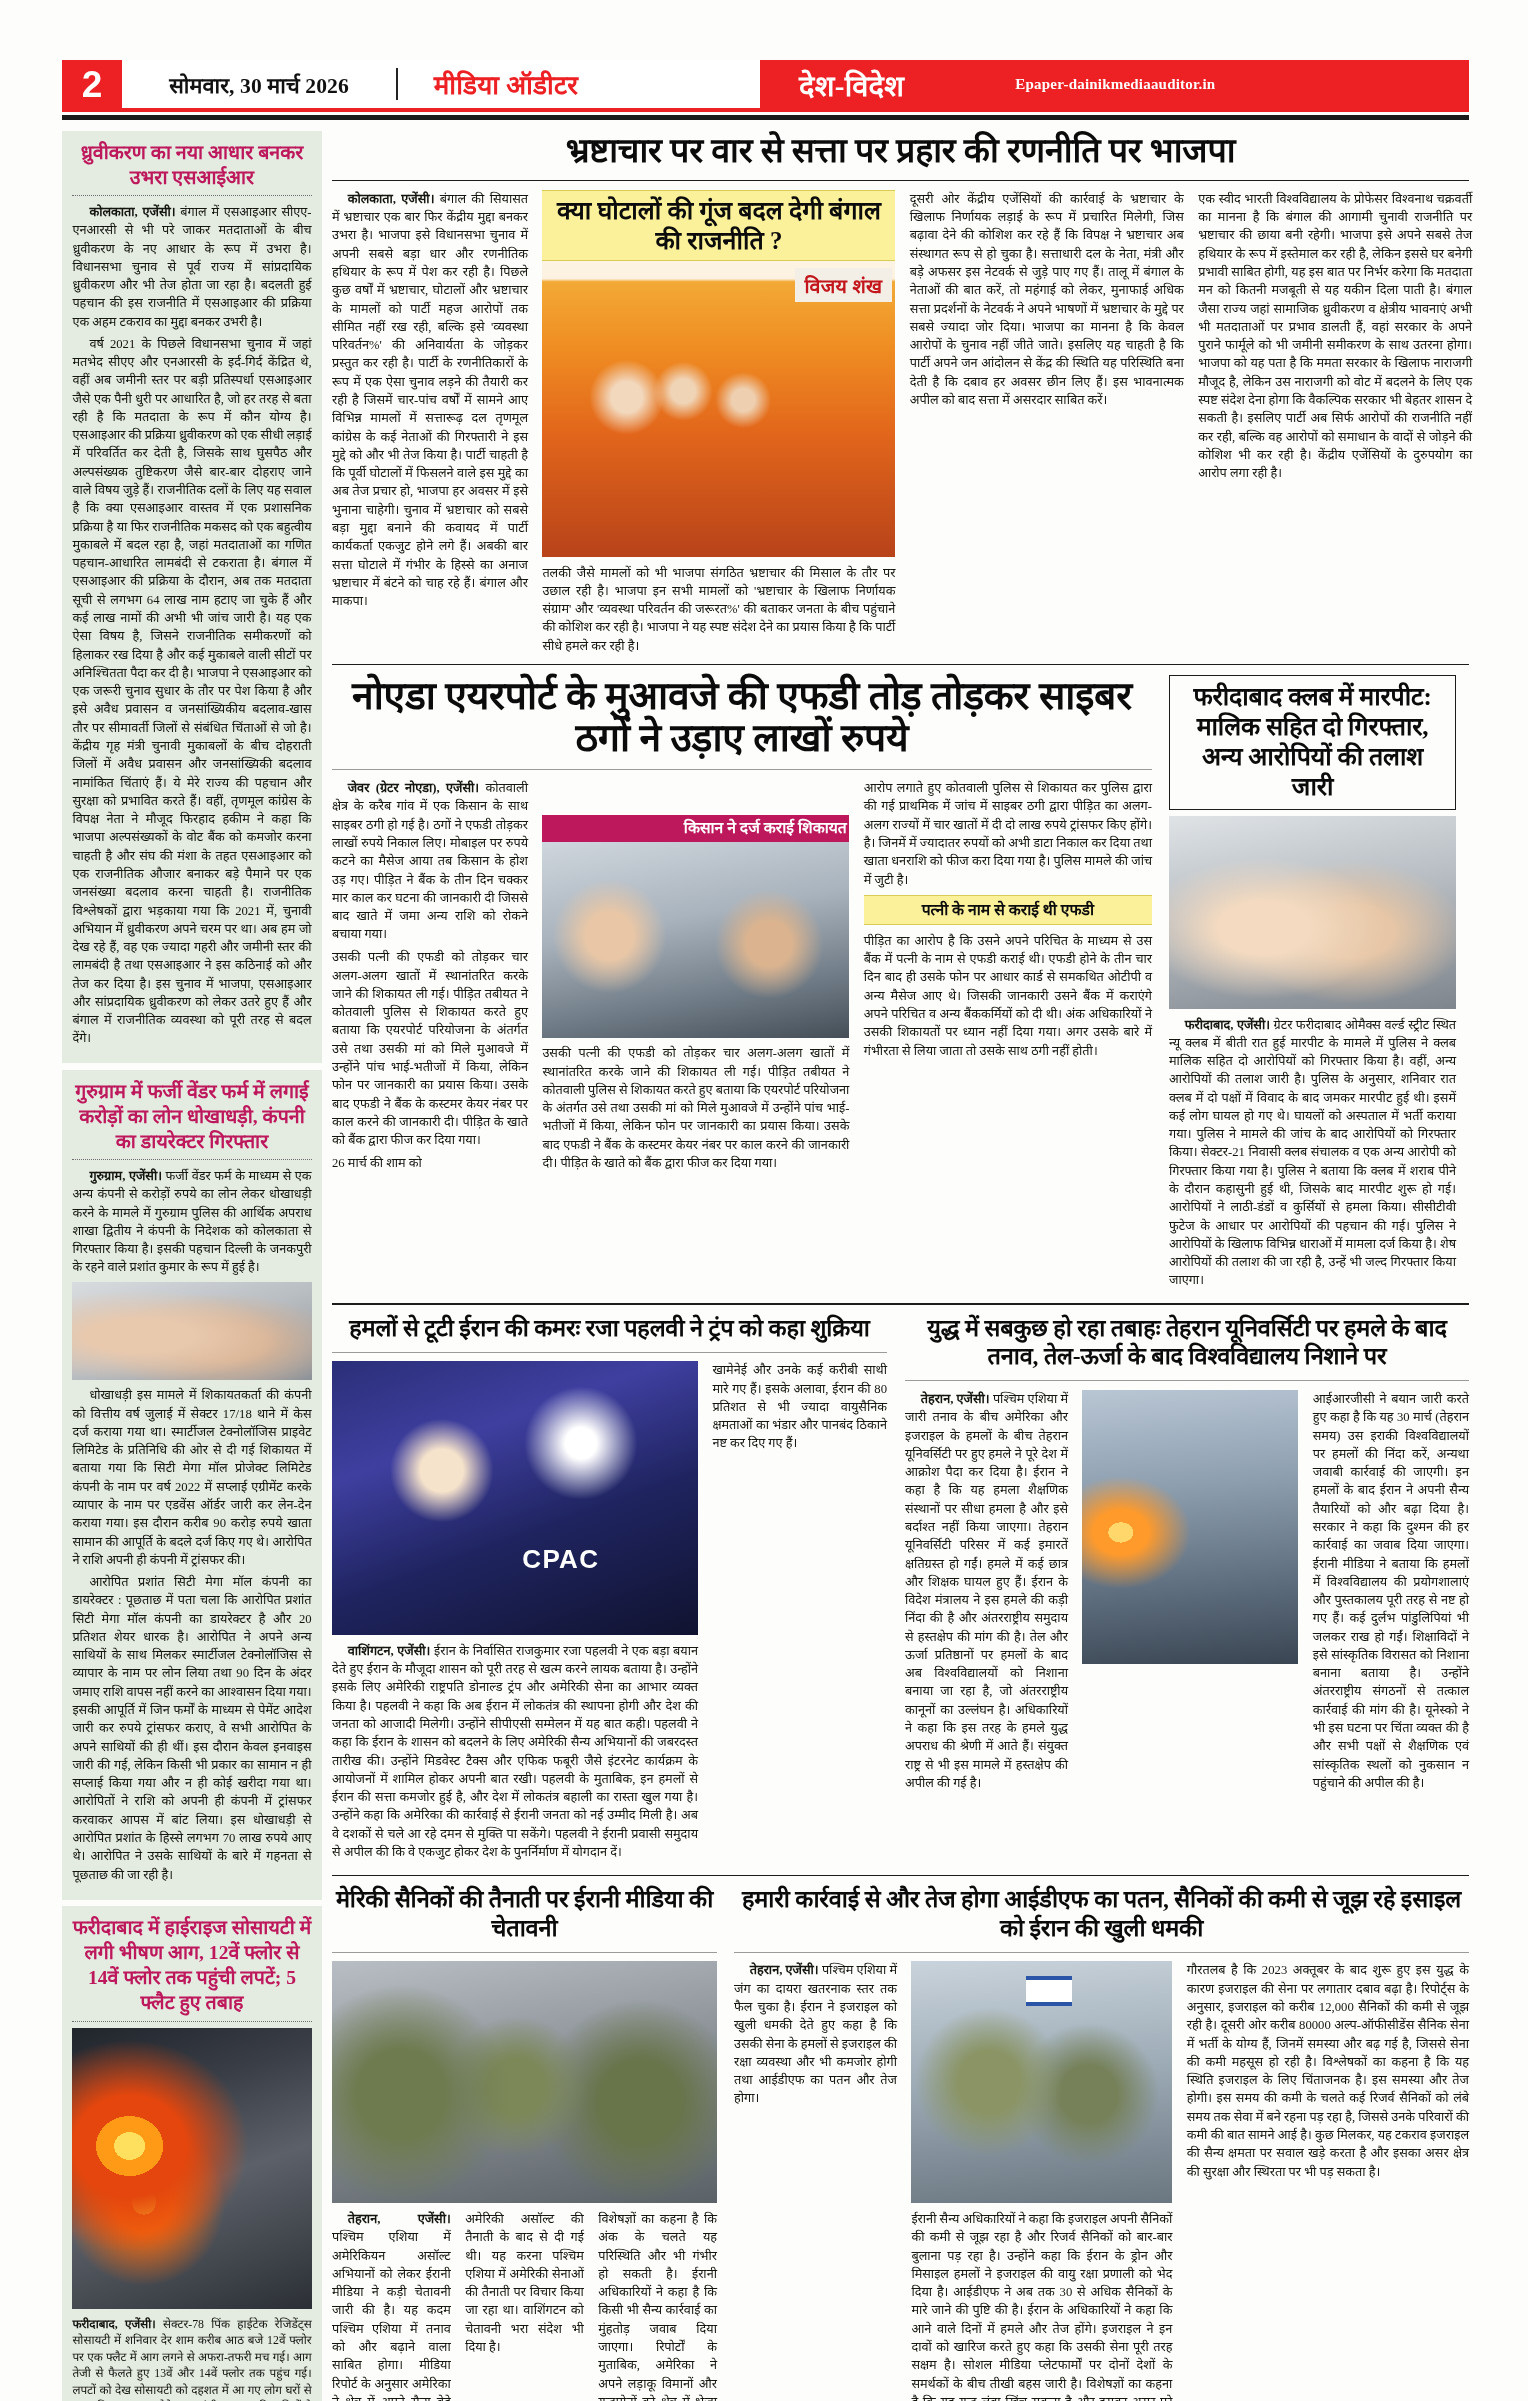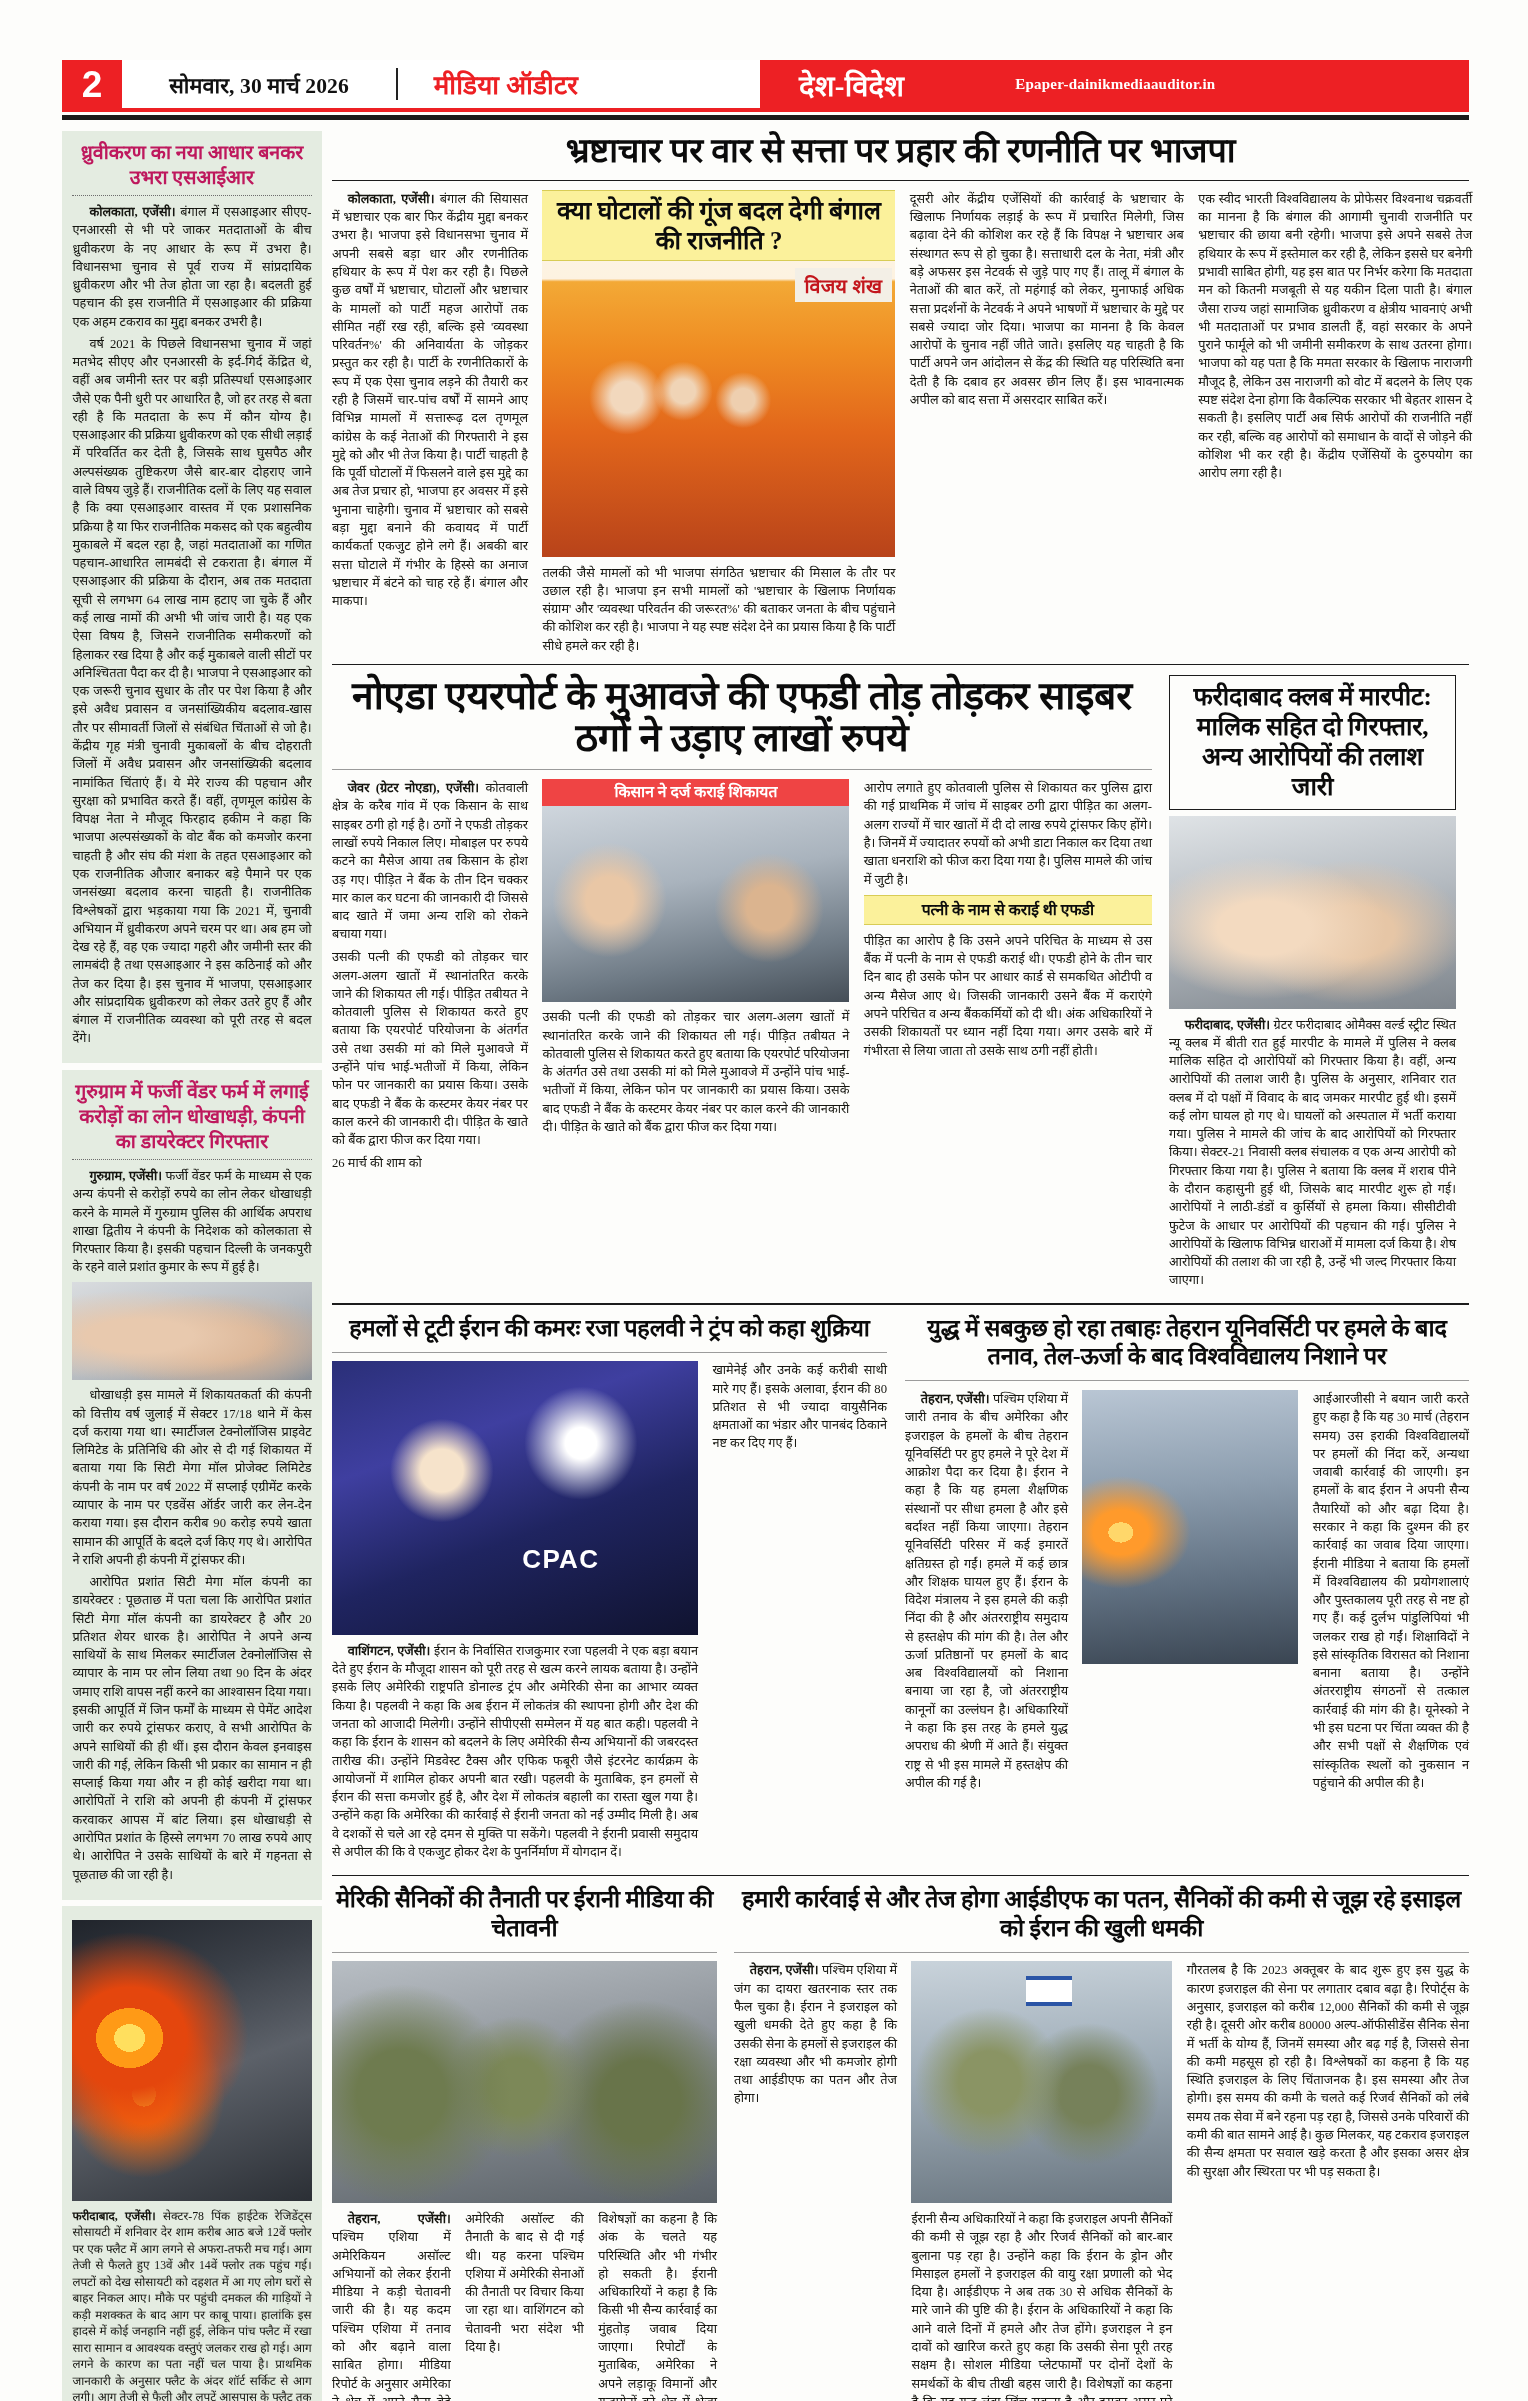--- a/index.html
+++ b/index.html
@@ -216,27 +216,28 @@
     text-align: center;
     font-size: 25px;
     font-weight: 700;
     padding: 4.6px 2.6px;
     color: #0c0c0c;
     line-height: 1.2;
   }
   .yellowbar.small { font-size: 15.7px; }
 
   .redbar {
-    background: #ef4444;
+    background: #be185d;
     color: #fff;
-    text-align: center;
+    text-align: right;
     font-size: 15.7px;
     font-weight: 700;
     padding: 3.9px 2.6px;
     line-height: 1.2;
+    margin-top: 36px;
   }
 
   .photo {
     width: 100%;
     position: relative;
     overflow: hidden;
   }
   .photo-rally {
     height: 296px;
     background:
@@ -359,20 +360,21 @@
           <p style="text-indent:17px">
             <span class="lead">गुरुग्राम, एजेंसी।</span><span> फर्जी वेंडर फर्म के माध्यम से एक अन्य कंपनी से करोड़ों रुपये का लोन लेकर धोखाधड़ी करने के मामले में गुरुग्राम पुलिस की आर्थिक अपराध शाखा द्वितीय ने कंपनी के निदेशक को कोलकाता से गिरफ्तार किया है। इसकी पहचान दिल्ली के जनकपुरी के रहने वाले प्रशांत कुमार के रूप में हुई है।</span>
           </p>
           <div class="rail-photo hands"></div>
           <p>धोखाधड़ी इस मामले में शिकायतकर्ता की कंपनी को वित्तीय वर्ष जुलाई में सेक्टर 17/18 थाने में केस दर्ज कराया गया था। स्मार्टीजल टेक्नोलॉजिस प्राइवेट लिमिटेड के प्रतिनिधि की ओर से दी गई शिकायत में बताया गया कि सिटी मेगा मॉल प्रोजेक्ट लिमिटेड कंपनी के नाम पर वर्ष 2022 में सप्लाई एग्रीमेंट करके व्यापार के नाम पर एडवेंस ऑर्डर जारी कर लेन-देन कराया गया। इस दौरान करीब 90 करोड़ रुपये खाता सामान की आपूर्ति के बदले दर्ज किए गए थे। आरोपित ने राशि अपनी ही कंपनी में ट्रांसफर की।</p>
           <p>आरोपित प्रशांत सिटी मेगा मॉल कंपनी का डायरेक्टर : पूछताछ में पता चला कि आरोपित प्रशांत सिटी मेगा मॉल कंपनी का डायरेक्टर है और 20 प्रतिशत शेयर धारक है। आरोपित ने अपने अन्य साथियों के साथ मिलकर स्मार्टीजल टेक्नोलॉजिस से व्यापार के नाम पर लोन लिया तथा 90 दिन के अंदर जमाए राशि वापस नहीं करने का आश्वासन दिया गया। इसकी आपूर्ति में जिन फर्मों के माध्यम से पेमेंट आदेश जारी कर रुपये ट्रांसफर कराए, वे सभी आरोपित के अपने साथियों की ही थीं। इस दौरान केवल इनवाइस जारी की गई, लेकिन किसी भी प्रकार का सामान न ही सप्लाई किया गया और न ही कोई खरीदा गया था। आरोपितों ने राशि को अपनी ही कंपनी में ट्रांसफर करवाकर आपस में बांट लिया। इस धोखाधड़ी से आरोपित प्रशांत के हिस्से लगभग 70 लाख रुपये आए थे। आरोपित ने उसके साथियों के बारे में गहनता से पूछताछ की जा रही है।</p>
         </div>
       </div>
 
       <div class="rail-block">
+        <div class="rail-hl">फरीदाबाद में हाईराइज सोसायटी में लगी भीषण आग, 12वें फ्लोर से 14वें फ्लोर तक पहुंची लपटें; 5 फ्लैट हुए तबाह</div>
         <div class="rail-photo fire"></div>
         <div class="rail-cap">
           <span class="lead">फरीदाबाद, एजेंसी।</span><span> सेक्टर-78 पिंक हाईटेक रेजिडेंट्स सोसायटी में शनिवार देर शाम करीब आठ बजे 12वें फ्लोर पर एक फ्लैट में आग लगने से अफरा-तफरी मच गई। आग तेजी से फैलते हुए 13वें और 14वें फ्लोर तक पहुंच गई। लपटों को देख सोसायटी को दहशत में आ गए लोग घरों से बाहर निकल आए। मौके पर पहुंची दमकल की गाड़ियों ने कड़ी मशक्कत के बाद आग पर काबू पाया। हालांकि इस हादसे में कोई जनहानि नहीं हुई, लेकिन पांच फ्लैट में रखा सारा सामान व आवश्यक वस्तुएं जलकर राख हो गई। आग लगने के कारण का पता नहीं चल पाया है। प्राथमिक जानकारी के अनुसार फ्लैट के अंदर शॉर्ट सर्किट से आग लगी। आग तेजी से फैली और लपटें आसपास के फ्लैट तक पहुंच गईं। जिस वक्त आग लगी थी, फ्लैट में कोई नहीं था। सोसायटी में रहने वाले लोगों ने बताया कि धुआं और आग की लपटें देखकर सभी दहशत में आ गए। लोगों को इमारत से नीचे उतारा गया और अन्य निवासियों को बाहर निकलने के लिए कहा गया। आसपास के फ्लैटों में रह रहे लोगों ने तुरंत अलार्म बजाया और घरों से बाहर निकल आए। जबकि कुछ लोग आग बुझाने के लिए आगे आए। दमकल की आठ गाड़ियों ने मौके पर पहुंचकर आग बुझाने का काम शुरू किया और करीब डेढ़ घंटे की मशक्कत के बाद आग पर काबू पाया। इस दौरान लोगों को सुरक्षित स्थान पर ले जाया गया। दमकल विभाग के अधिकारियों ने बताया कि मौके पर पहुंचने में देरी नहीं हुई और आग पर काबू पाने की कोशिश जारी रही।</span>
         </div>
       </div>
 
     </div>
 
     <div class="main">
 

